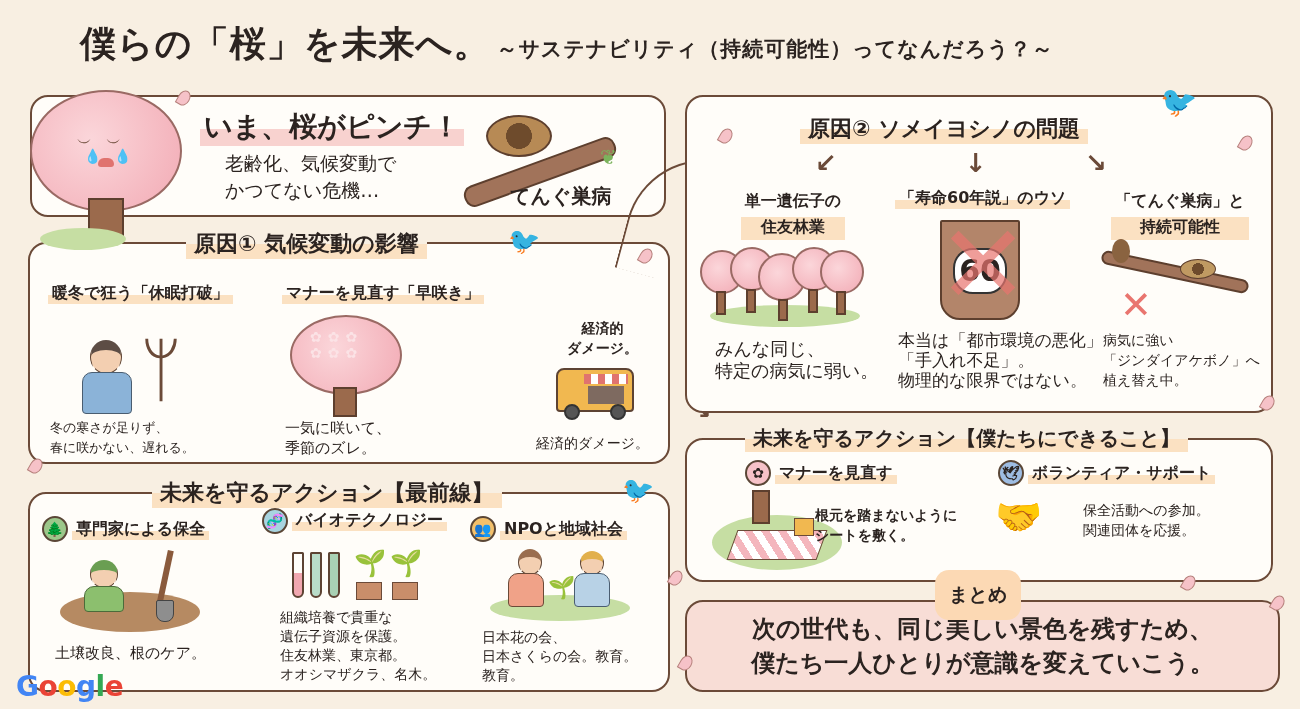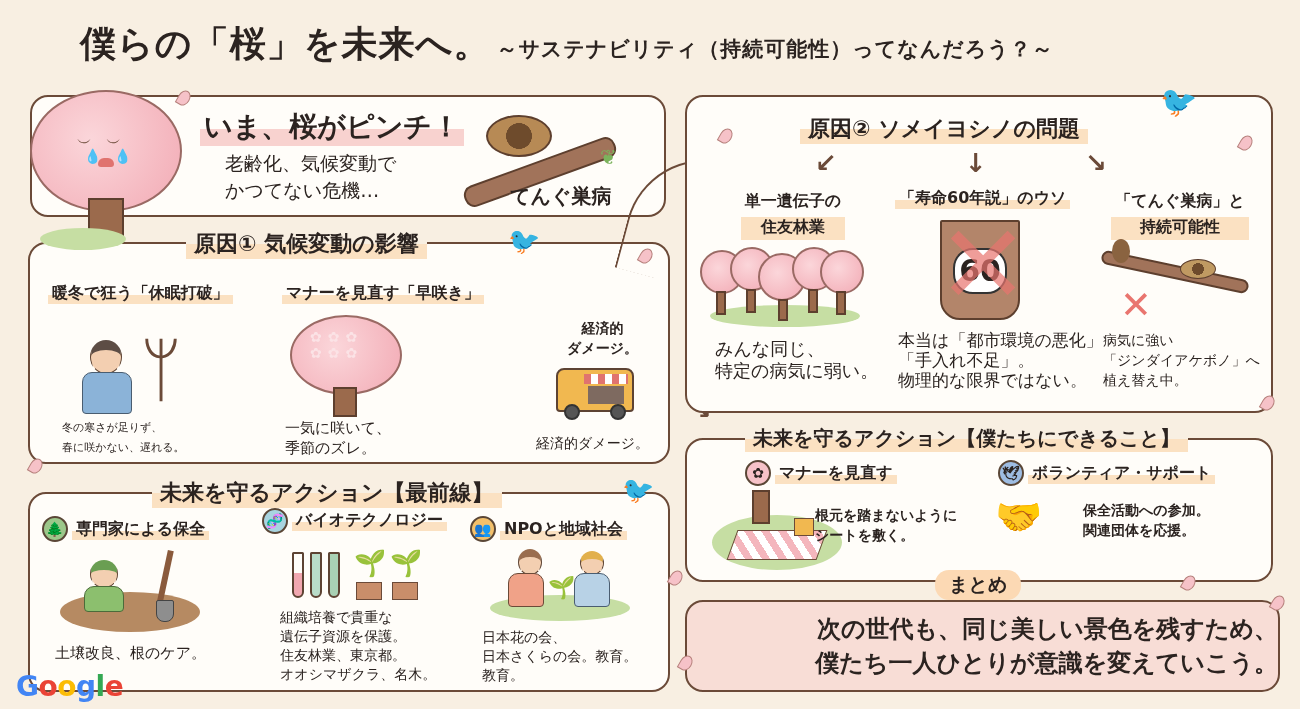--- a/index.html
+++ b/index.html
@@ -56,26 +56,26 @@
   .tube { position: absolute; width: 12px; height: 46px; border: 2px solid #5d4333; border-radius: 2px 2px 8px 8px; }
   .sprout { position: absolute; font-size: 26px; color: #6fa35b; }
   .pot { position: absolute; width: 26px; height: 18px; background: #c98e6a; border: 1.5px solid #6b4a38; }
   .x-mark { position: absolute; color: #e9756f; font-weight: bold; }
   .van { position: absolute; background: #f1b850; border: 2px solid #5d4333; border-radius: 8px 8px 4px 4px; }
   .wheel { position: absolute; width: 16px; height: 16px; border-radius: 50%; background: #555; border: 2px solid #333; }
   .bird { position: absolute; font-size: 26px; }
   .summary {
     position: absolute; left: 685px; top: 600px; width: 595px; height: 92px;
     background: #f8ddd6; border: 2.5px solid #6b4a38; border-radius: 18px;
-    font-size: 24px; font-weight: bold; text-align: right; line-height: 34px; padding-top: 10px;
+    font-size: 24px; font-weight: bold; text-align: center; line-height: 34px; padding-top: 10px;
     white-space: pre-line;
   }
   .matome {
     position: absolute; left: 935px; top: 570px; font-size: 19px; font-weight: bold;
-    background: #fcd9b4; border-radius: 14px; padding: 2px 14px;
+    background: #fcd9b4; border-radius: 14px; padding: 12px 14px;
   }
 </style>
 </head>
 <body>
 
 <div class="abs title">
   <span>僕らの「桜」を未来へ。</span><span class="sub">～サステナビリティ（持続可能性）ってなんだろう？～</span>
 </div>
 
 <div class="panel" style="left:30px;top:95px;width:636px;height:122px;"></div>
@@ -104,21 +104,21 @@
 <div class="bird" style="left:508px;top:226px;color:#e9c744;">🐦</div>
 
 <div class="sub-h" style="left:48px;top:283px;"><span class="hl">暖冬で狂う「休眠打破」</span></div>
 <div class="sub-h" style="left:282px;top:283px;"><span class="hl">マナーを見直す「早咲き」</span></div>
 
 <div class="abs" style="left:78px;top:340px;width:60px;height:75px;">
   <div class="head" style="left:12px;top:0;width:32px;height:34px;border-top:10px solid #5d4d45;"></div>
   <div class="person" style="left:4px;top:32px;width:50px;height:42px;background:#8bb3d8;border:1.5px solid #4a5d70;"></div>
 </div>
 <div class="abs" style="left:140px;top:330px;width:70px;height:90px;font-size:70px;color:#6b4a38;line-height:80px;">ᛘ</div>
-<div class="txt" style="left:62px;top:418px;font-size:11px;">冬の寒さが足りず、
+<div class="txt" style="left:50px;top:418px;font-size:13px;">冬の寒さが足りず、
 春に咲かない、遅れる。</div>
 
 <div class="abs" style="left:285px;top:315px;width:125px;height:110px;">
   <div class="tree-crown" style="left:5px;top:0;width:112px;height:80px;"></div>
   <div class="abs" style="left:25px;top:14px;color:#fbe3e6;font-size:14px;letter-spacing:6px;">✿✿✿<br>✿✿✿</div>
   <div class="trunk" style="left:48px;top:72px;width:24px;height:30px;"></div>
 </div>
 <div class="txt" style="left:285px;top:418px;font-size:15px;">一気に咲いて、
 季節のズレ。</div>
 
@@ -194,21 +194,21 @@
 </div>
 <div class="abs" style="left:712px;top:490px;width:130px;height:80px;">
   <div class="ground" style="left:0;top:25px;width:130px;height:55px;"></div>
   <div class="abs" style="left:20px;top:40px;width:90px;height:30px;background:repeating-linear-gradient(45deg,#f4b6bd 0 6px,#fff 6px 12px);transform:skewX(-20deg);border:1.5px solid #6b4a38;"></div>
   <div class="trunk" style="left:40px;top:0;width:18px;height:34px;"></div>
   <div class="abs" style="left:82px;top:28px;width:20px;height:18px;background:#f1b850;border:1.5px solid #6b4a38;"></div>
 </div>
 <div class="txt" style="left:815px;top:505px;font-size:14px;font-weight:bold;">根元を踏まないように
 シートを敷く。</div>
 <div class="abs" style="left:995px;top:495px;font-size:38px;">🤝</div>
-<div class="txt" style="left:1083px;top:500px;font-size:14px;font-weight:bold;">保全活動への参加。
+<div class="txt" style="left:1083px;top:500px;font-size:14px;">保全活動への参加。
 関連団体を応援。</div>
 
 <div class="summary">次の世代も、同じ美しい景色を残すため、
 僕たち一人ひとりが意識を変えていこう。</div>
 <div class="matome">まとめ</div>
 
 <div class="panel" style="left:28px;top:492px;width:642px;height:200px;"></div>
 <div class="sec-title" style="left:152px;top:478px;background-color:#f8efe2;">未来を守るアクション【最前線】</div>
 <div class="bird" style="left:622px;top:475px;color:#7bb4e0;">🐦</div>
 

